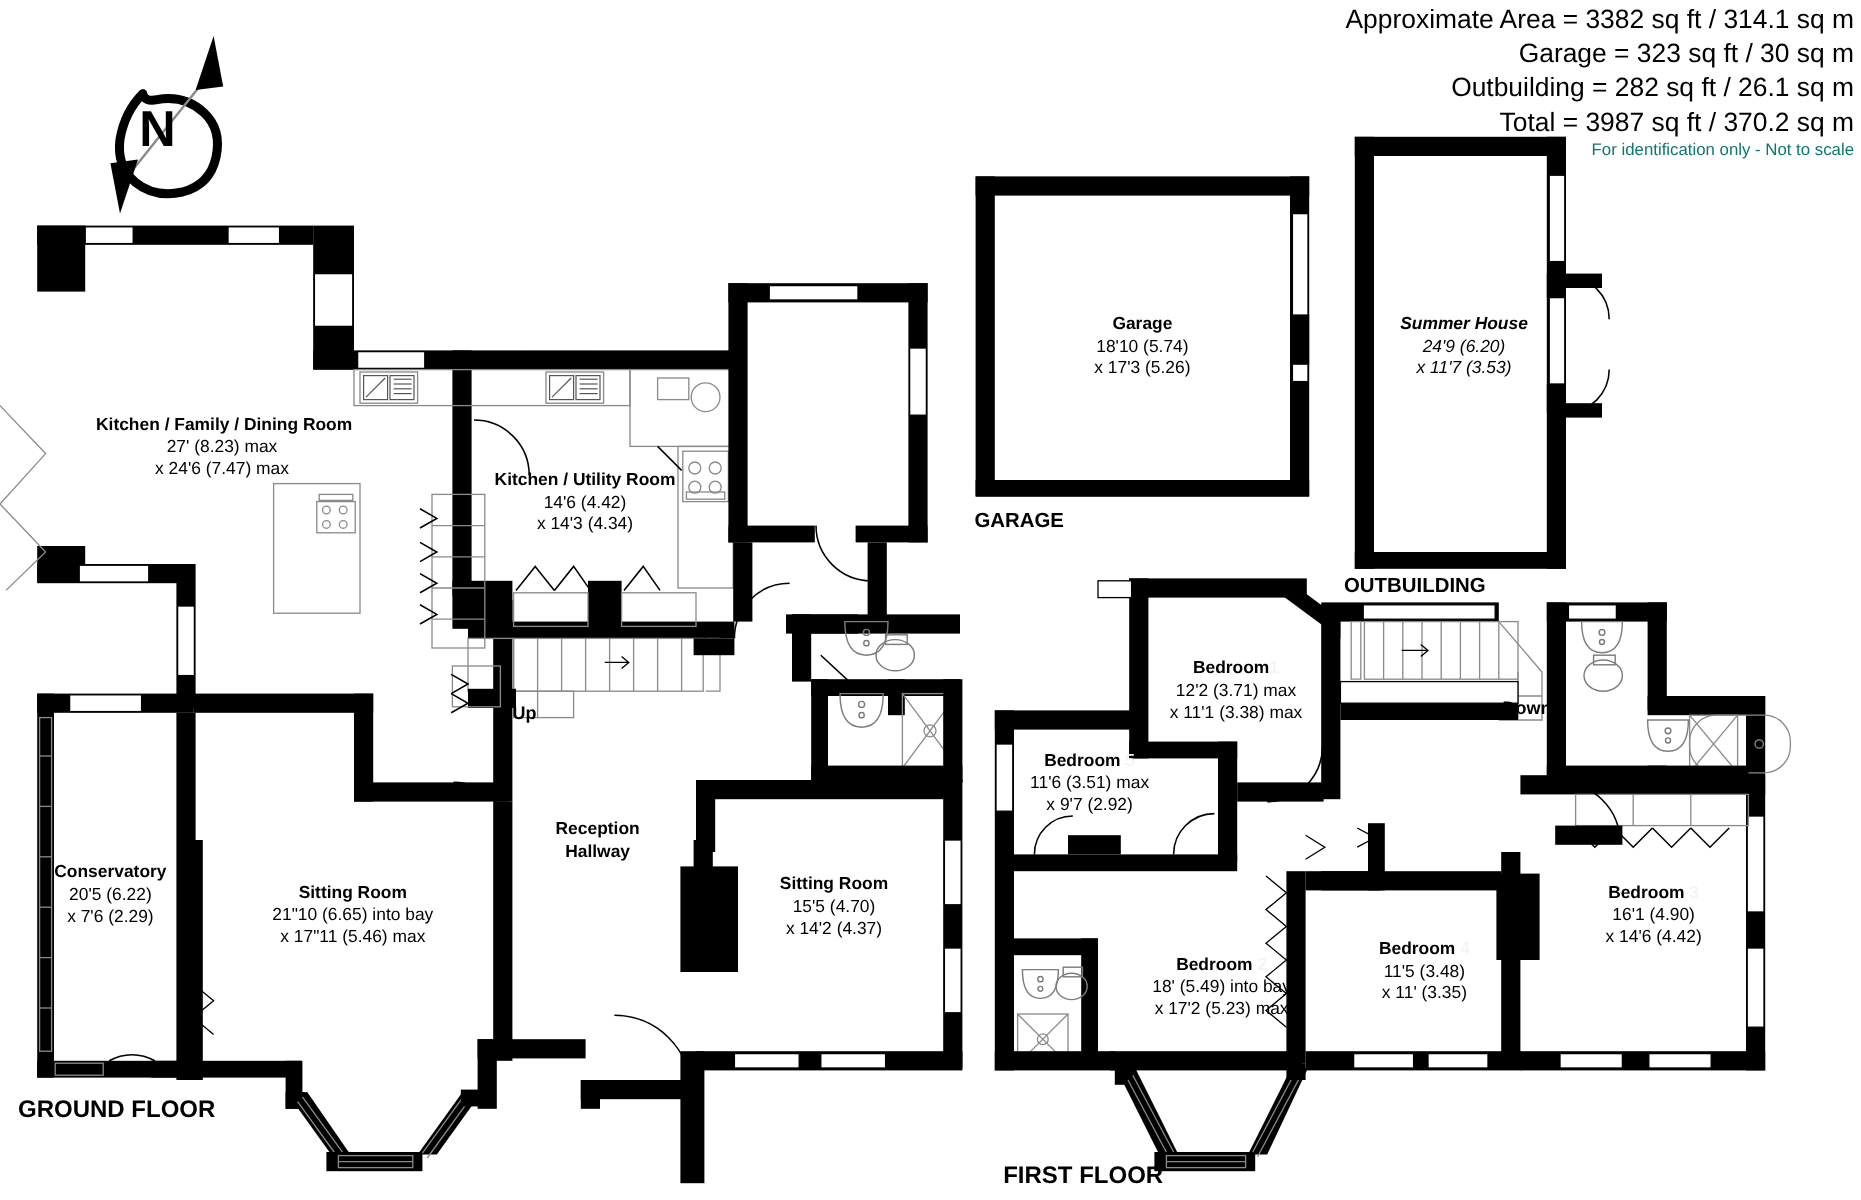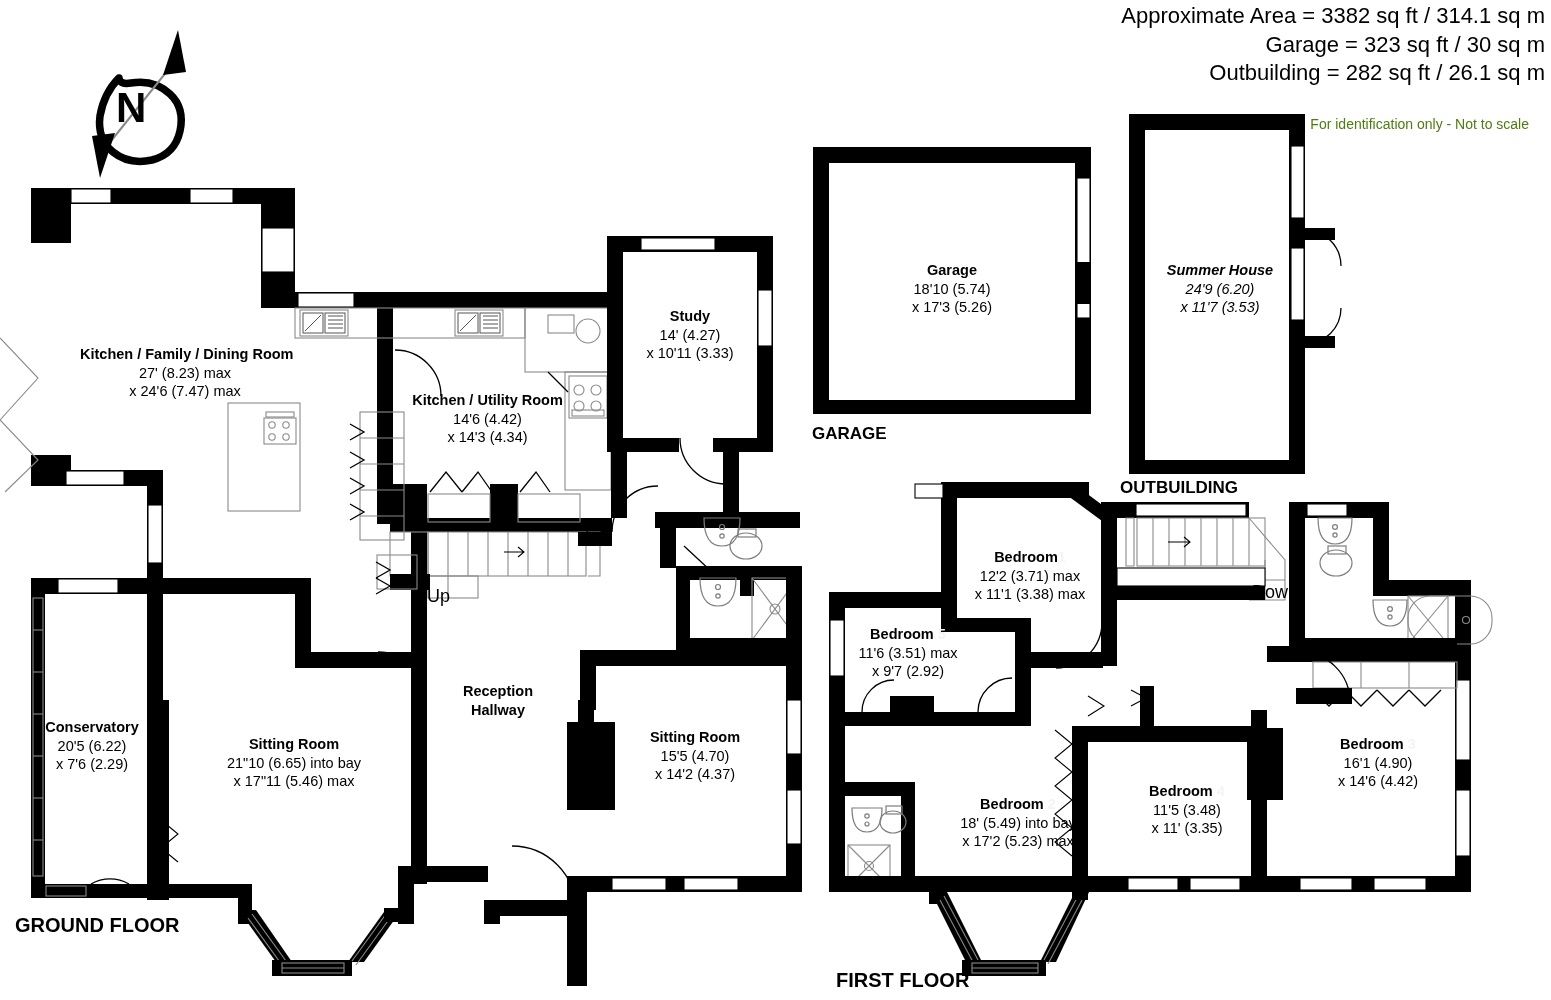--- a/index.html
+++ b/index.html
@@ -27,25 +27,25 @@
     top: 2px;
     text-align: right;
     font-size: 22px;
     line-height: 28.5px;
     color: #000;
     letter-spacing: 0px;
   }
   .area-summary div { white-space: nowrap; }
   .disclaimer {
     position: absolute;
-    right: 22px;
+    right: 6px;
     top: 116px;
     text-align: center;
     font-size: 14px;
-    color: #4d7c0f;
+    color: #0f766e;
     white-space: nowrap;
   }
   
   .room {
     position: absolute;
     text-align: center;
     font-size: 14.5px;
     line-height: 18.5px;
     color: #000;
     white-space: nowrap;
@@ -69,22 +69,22 @@
   }
   .smallcap {
     position: absolute;
     font-weight: bold;
     font-size: 17px;
     color: #000;
     white-space: nowrap;
   }
   .stairlbl {
     position: absolute;
-    font-weight: normal;
-    font-size: 18px;
+    font-weight: bold;
+    font-size: 15px;
     color: #000;
     white-space: nowrap;
   }
   svg { display: block; }
   .wall  { fill: #000000; }
   .thin  { fill: none; stroke: #000000; stroke-width: 1.1; }
   .thing { fill: none; stroke: #8a8a8a; stroke-width: 1.1; }
   .thinw { fill: #ffffff; stroke: #000000; stroke-width: 1.1; }
   .fix   { fill: none; stroke: #7d7d7d; stroke-width: 1.2; }
   .fixd  { fill: none; stroke: #555; stroke-width: 1; }
@@ -93,20 +93,21 @@
 </style>
 </head>
 <body>
 
 <div id="plan-root">
 
   <div class="area-summary">
     <div>Approximate Area = 3382 sq ft / 314.1 sq m</div>
     <div>Garage = 323 sq ft / 30 sq m</div>
     <div>Outbuilding = 282 sq ft / 26.1 sq m</div>
+    <div>Total = 3987 sq ft / 370.2 sq m</div>
   </div>
   <div class="disclaimer">For identification only - Not to scale</div>
 
   <svg width="1551" height="1000" viewBox="0 0 1551 1000" style="position:absolute;left:0;top:0;">
 
     <g>
       <path class="compass" d="M119,78 Q104,93 100,116 Q97,139 113,152 Q129,165 152,160 Q175,154 180,131 Q185,108 170,94 Q154,79 131,83 Q120,85 119,78 Z"></path>
       <path d="M103,151 L176,60" stroke="#8a8a8a" stroke-width="2" fill="none"></path>
       <path d="M178,30 L163,75 L186,72 Z" fill="#000"></path>
       <path d="M100,178 L115,133 L92,136 Z" fill="#000"></path>
@@ -533,25 +534,20 @@
     <div class="rdim">27' (8.23) max</div>
     <div class="rdim">x 24'6 (7.47) max</div>
   </div>
 
   <div class="room" style="left:400px;top:391px;width:175px;">
     <div class="rname">Kitchen / Utility Room</div>
     <div class="rdim">14'6 (4.42)</div>
     <div class="rdim">x 14'3 (4.34)</div>
   </div>
 
-  <div class="room" style="left:620px;top:307px;width:140px;">
-    <div class="rname">Study</div>
-    <div class="rdim">14' (4.27)</div>
-    <div class="rdim">x 10'11 (3.33)</div>
-  </div>
 
   <div class="room" style="left:38px;top:718px;width:108px;">
     <div class="rname">Conservatory</div>
     <div class="rdim">20'5 (6.22)</div>
     <div class="rdim">x 7'6 (2.29)</div>
   </div>
 
   <div class="room" style="left:194px;top:735px;width:200px;">
     <div class="rname">Sitting Room</div>
     <div class="rdim">21"10 (6.65) into bay</div>

